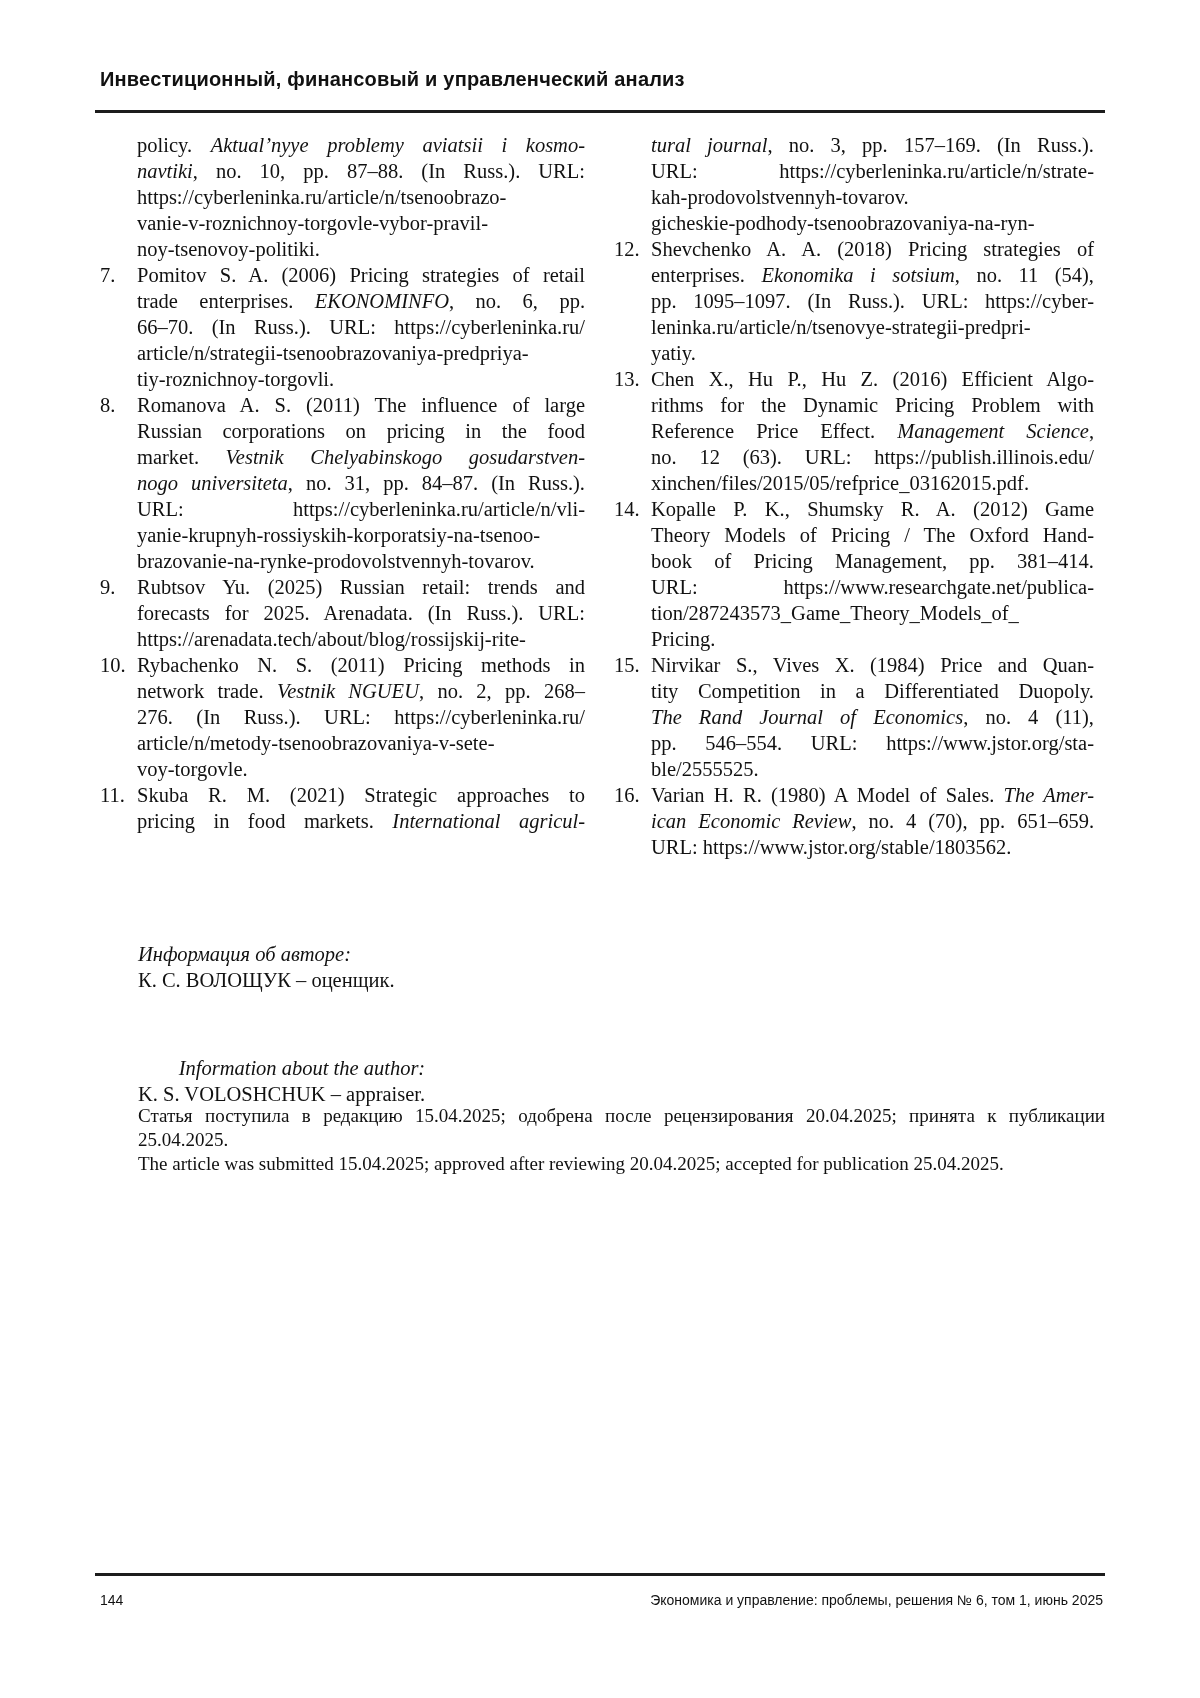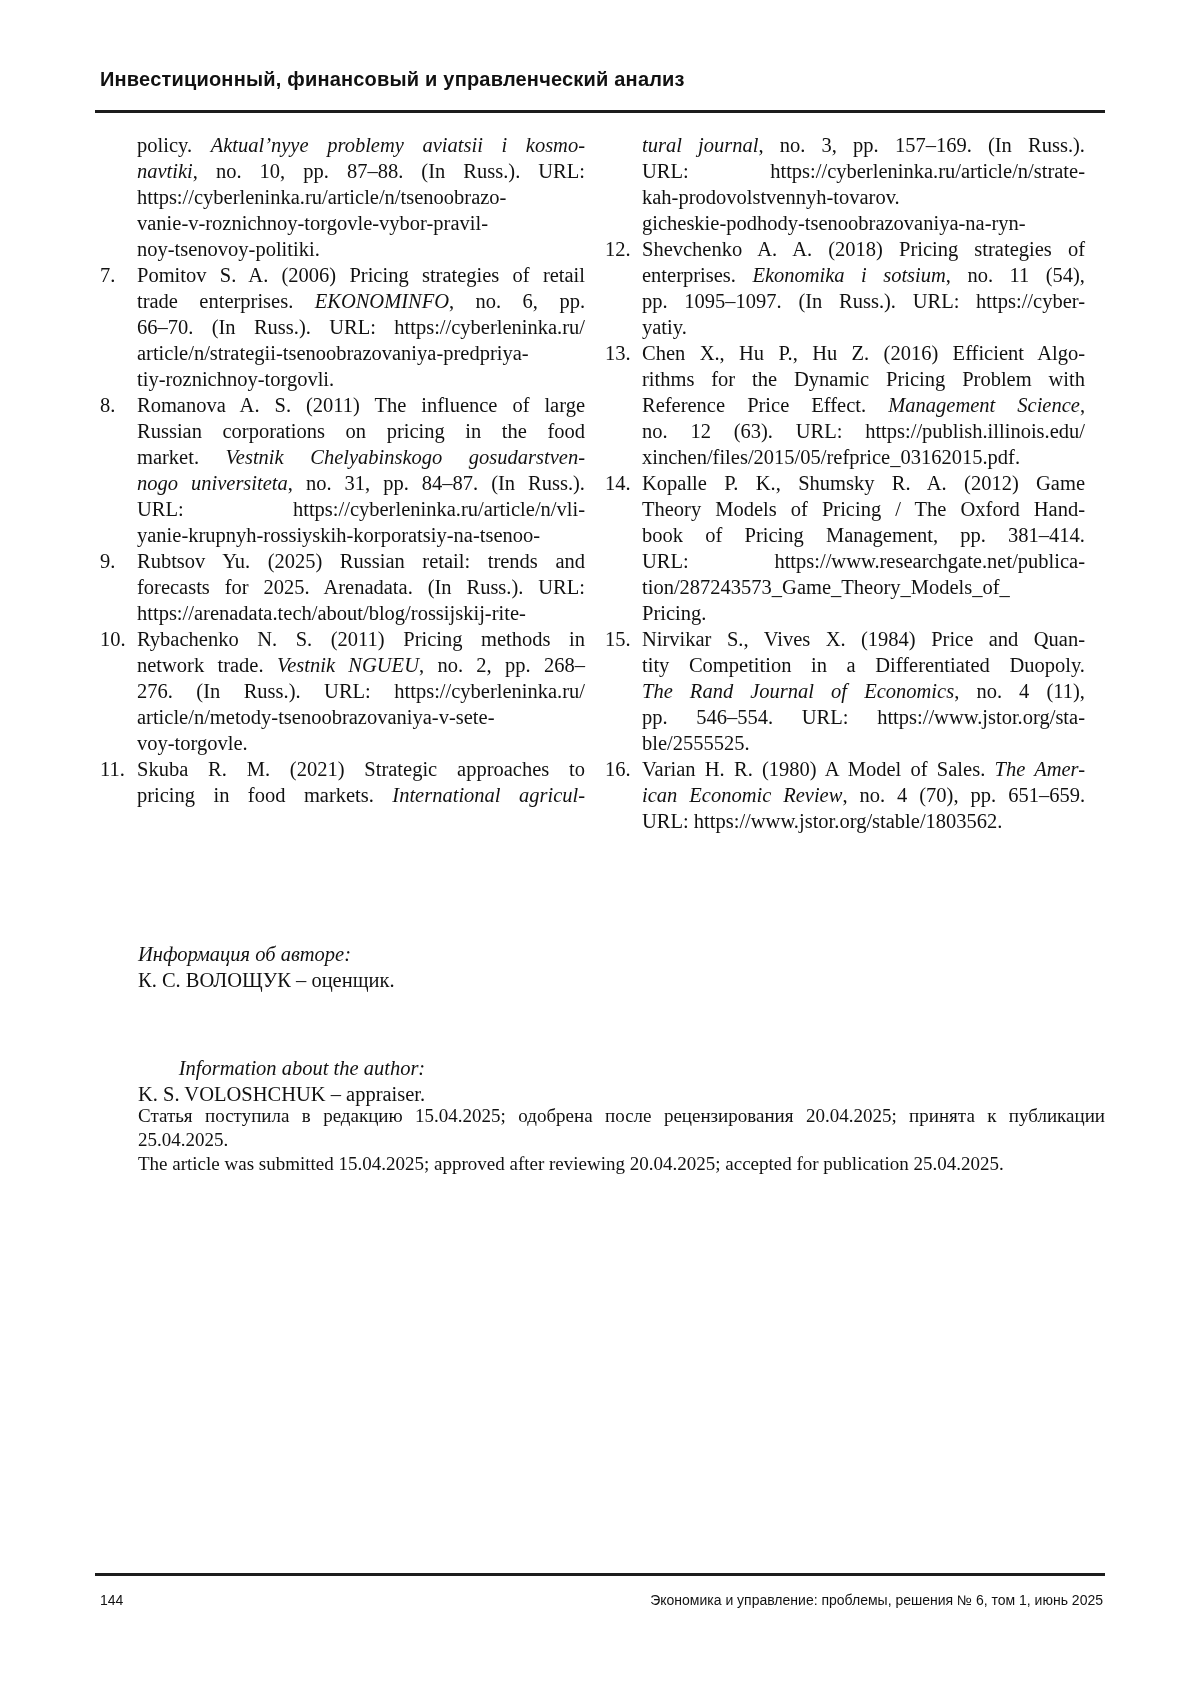--- a/index.html
+++ b/index.html
@@ -10,21 +10,21 @@
   }
   .running-head {
     position:absolute; top:68px; left:100px;
     font-family:"Liberation Sans", sans-serif; font-weight:bold; font-size:20px;
     letter-spacing:0.2px; white-space:nowrap;
   }
   .header-rule {
     position:absolute; top:110px; left:95px; width:1010px; height:3px; background:#1c1c1c;
   }
   .refs {
-    position:absolute; top:132px; left:100px; display:flex; gap:20px;
+    position:absolute; top:132px; left:100px; display:flex; gap:29px;
   }
   .ref-col { display:flex; flex-direction:column; }
   .ref-col.left  { width:485px; }
   .ref-col.right { width:480px; }
   .ref-item { display:flex; }
   .ref-num  { width:37px; flex:none; font-size:20.5px; line-height:26px; }
   .ref-body { flex:1; min-width:0; font-size:20.5px; line-height:26px; }
   .ref-line { text-align:justify; text-align-last:justify; }
   .ref-line.last-line { text-align-last:left; }
   .ital { font-style:italic; }
@@ -77,20 +77,21 @@
       </div>
       <div class="ref-item">
         <div class="ref-num">8.</div>
         <div class="ref-body">
           <div class="ref-line"><span>Romanova A. S. (2011) The influence of large</span></div>
           <div class="ref-line"><span>Russian corporations on pricing in the food</span></div>
           <div class="ref-line"><span>market. </span><span class="ital">Vestnik Chelyabinskogo gosudarstven-</span></div>
           <div class="ref-line"><span class="ital">nogo universiteta</span><span>, no. 31, pp. 84–87. (In Russ.).</span></div>
           <div class="ref-line"><span>URL: </span><span>https://cyberleninka.ru/article/n/vli-</span></div>
           <div class="ref-line"><span>yanie-krupnyh-rossiyskih-korporatsiy-na-tsenoo-</span></div>
+          <div class="ref-line last-line"><span>brazovanie-na-rynke-prodovolstvennyh-tovarov.</span></div>
         </div>
       </div>
       <div class="ref-item">
         <div class="ref-num">9.</div>
         <div class="ref-body">
           <div class="ref-line"><span>Rubtsov Yu. (2025) Russian retail: trends and</span></div>
           <div class="ref-line"><span>forecasts for 2025. Arenadata. (In Russ.). URL:</span></div>
           <div class="ref-line"><span>https://arenadata.tech/about/blog/rossijskij-rite-</span></div>
         </div>
       </div>
@@ -121,20 +122,21 @@
           <div class="ref-line last-line"><span>kah-prodovolstvennyh-tovarov.</span></div>
           <div class="ref-line"><span>gicheskie-podhody-tsenoobrazovaniya-na-ryn-</span></div>
         </div>
       </div>
       <div class="ref-item">
         <div class="ref-num">12.</div>
         <div class="ref-body">
           <div class="ref-line"><span>Shevchenko A. A. (2018) Pricing strategies of</span></div>
           <div class="ref-line"><span>enterprises. </span><span class="ital">Ekonomika i sotsium</span><span>, no. 11 (54),</span></div>
           <div class="ref-line"><span>pp. 1095–1097. (In Russ.). URL: https://cyber-</span></div>
+          <div class="ref-line"><span>leninka.ru/article/n/tsenovye-strategii-predpri-</span></div>
           <div class="ref-line last-line"><span>yatiy.</span></div>
         </div>
       </div>
       <div class="ref-item">
         <div class="ref-num">13.</div>
         <div class="ref-body">
           <div class="ref-line"><span>Chen X., Hu P., Hu Z. (2016) Efficient Algo-</span></div>
           <div class="ref-line"><span>rithms for the Dynamic Pricing Problem with</span></div>
           <div class="ref-line"><span>Reference Price Effect. </span><span class="ital">Management Science</span><span>,</span></div>
           <div class="ref-line"><span>no. 12 (63). URL: https://publish.illinois.edu/</span></div>

